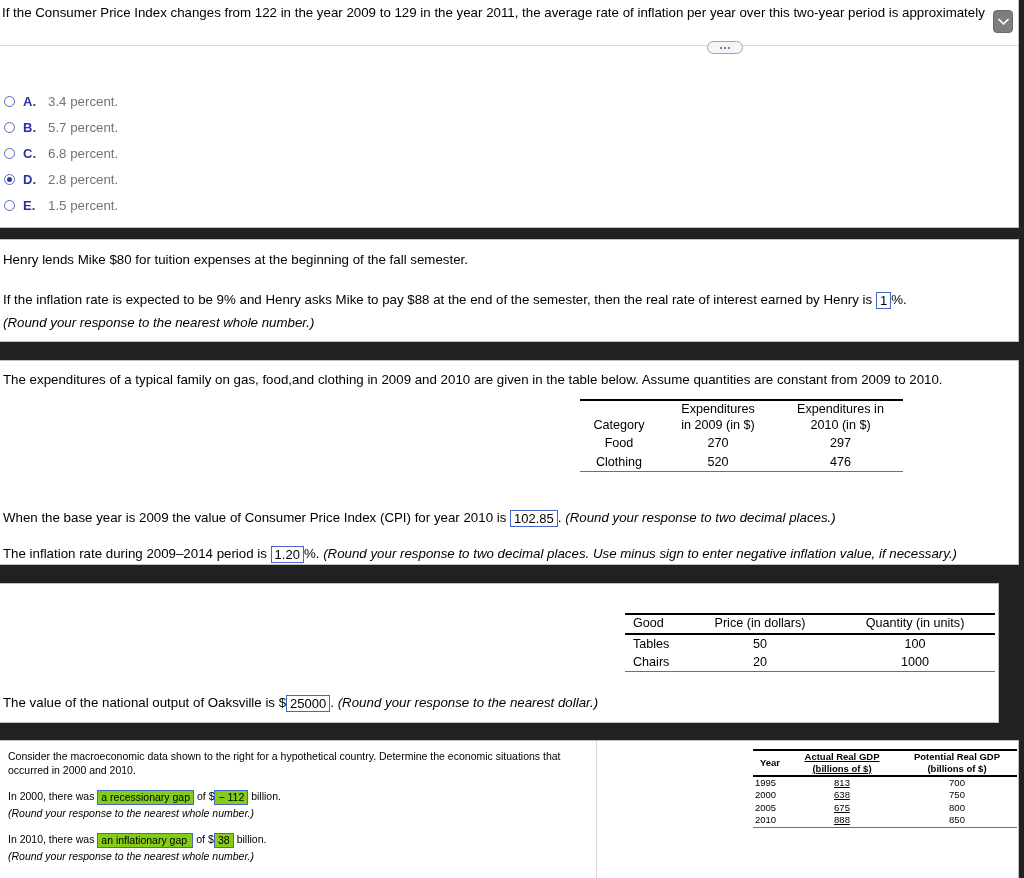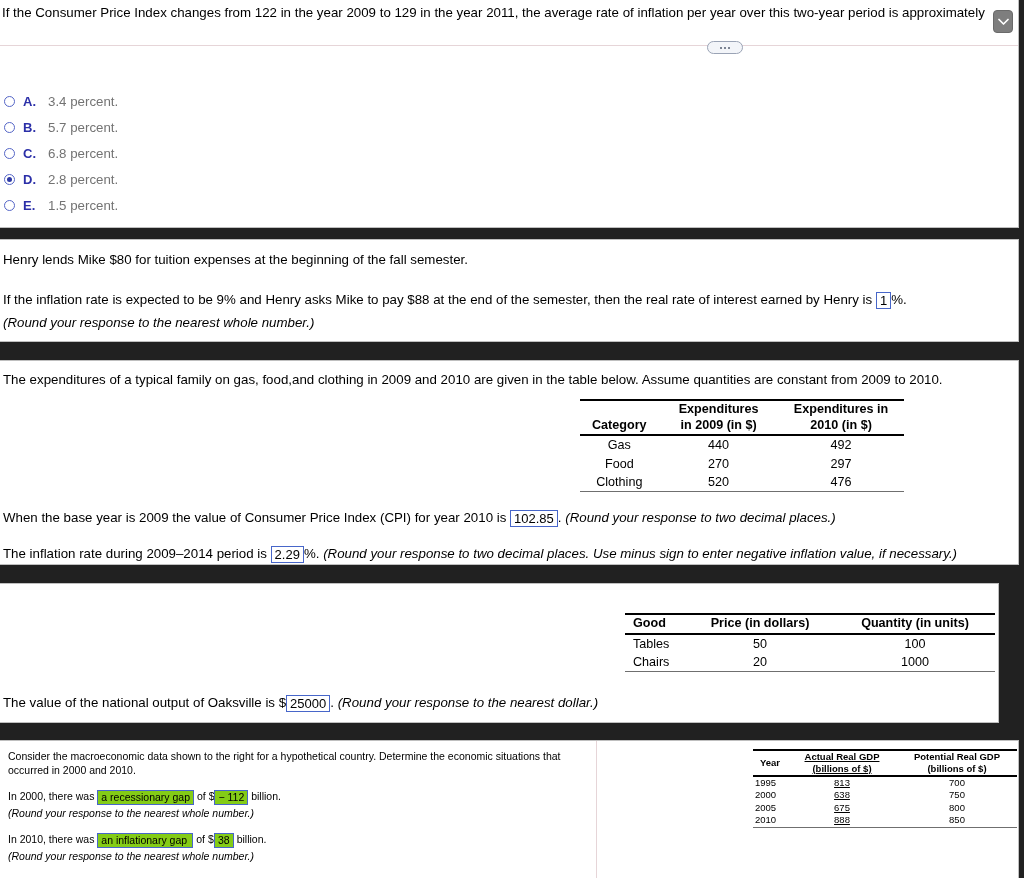--- a/index.html
+++ b/index.html
@@ -132,21 +132,21 @@
   #sec3 .intro { position: absolute; left: 3px; top: 10px; white-space: nowrap; }
   #sec3 .cpi-line { position: absolute; left: 3px; top: 148px; }
   #sec3 .infl-line { position: absolute; left: 3px; top: 184px; white-space: nowrap; }
 
   table.data {
     border-collapse: collapse;
     font-size: 12.6px;
     color: #000;
   }
   table.data th {
-    font-weight: bold;
+    font-weight: normal;
     padding: 1px 12px;
     text-align: center;
     vertical-align: bottom;
     line-height: 1.25;
     margin-top: 20px;
   }
   table.data td {
     padding: 1px 12px;
     text-align: center;
     line-height: 1.28;
@@ -278,25 +278,20 @@
               <span>Expenditures</span><br>
               <span>in 2009 (in $)</span>
             </th>
             <th>
               <span>Expenditures in</span><br>
               <span>2010 (in $)</span>
             </th>
           </tr>
         </thead>
         <tbody>
-          <tr class="tbl-mid-spacer">
-            <td style="border-top:2px solid #000">Gas</td>
-            <td style="border-top:2px solid #000">440</td>
-            <td style="border-top:2px solid #000">492</td>
-          </tr>
           <tr>
             <td>Food</td>
             <td>270</td>
             <td>297</td>
           </tr>
           <tr class="tbl-bot">
             <td>Clothing</td>
             <td>520</td>
             <td>476</td>
           </tr>
@@ -305,21 +300,21 @@
     </div>
 
     <div class="cpi-line body-text">
       <span>When the base year is 2009 the value of Consumer Price Index (CPI) for year 2010 is</span>
       <span class="abox">102.85</span><span>.</span>
       <span class="ital">(Round your response to two decimal places.)</span>
     </div>
 
     <div class="infl-line body-text">
       <span>The inflation rate during 2009–2014 period is</span>
-      <span class="abox">2.29</span><span>%.</span>
+      <span class="abox">1.20</span><span>%.</span>
       <span class="ital">(Round your response to two decimal places. Use minus sign to enter negative inflation value, if necessary.)</span>
     </div>
   </div>
 
   <div class="panel" id="sec4">
 
     <div id="tbl-oak-wrap">
       <table class="data" id="tbl-oak">
         <thead>
           <tr class="tbl-top">

